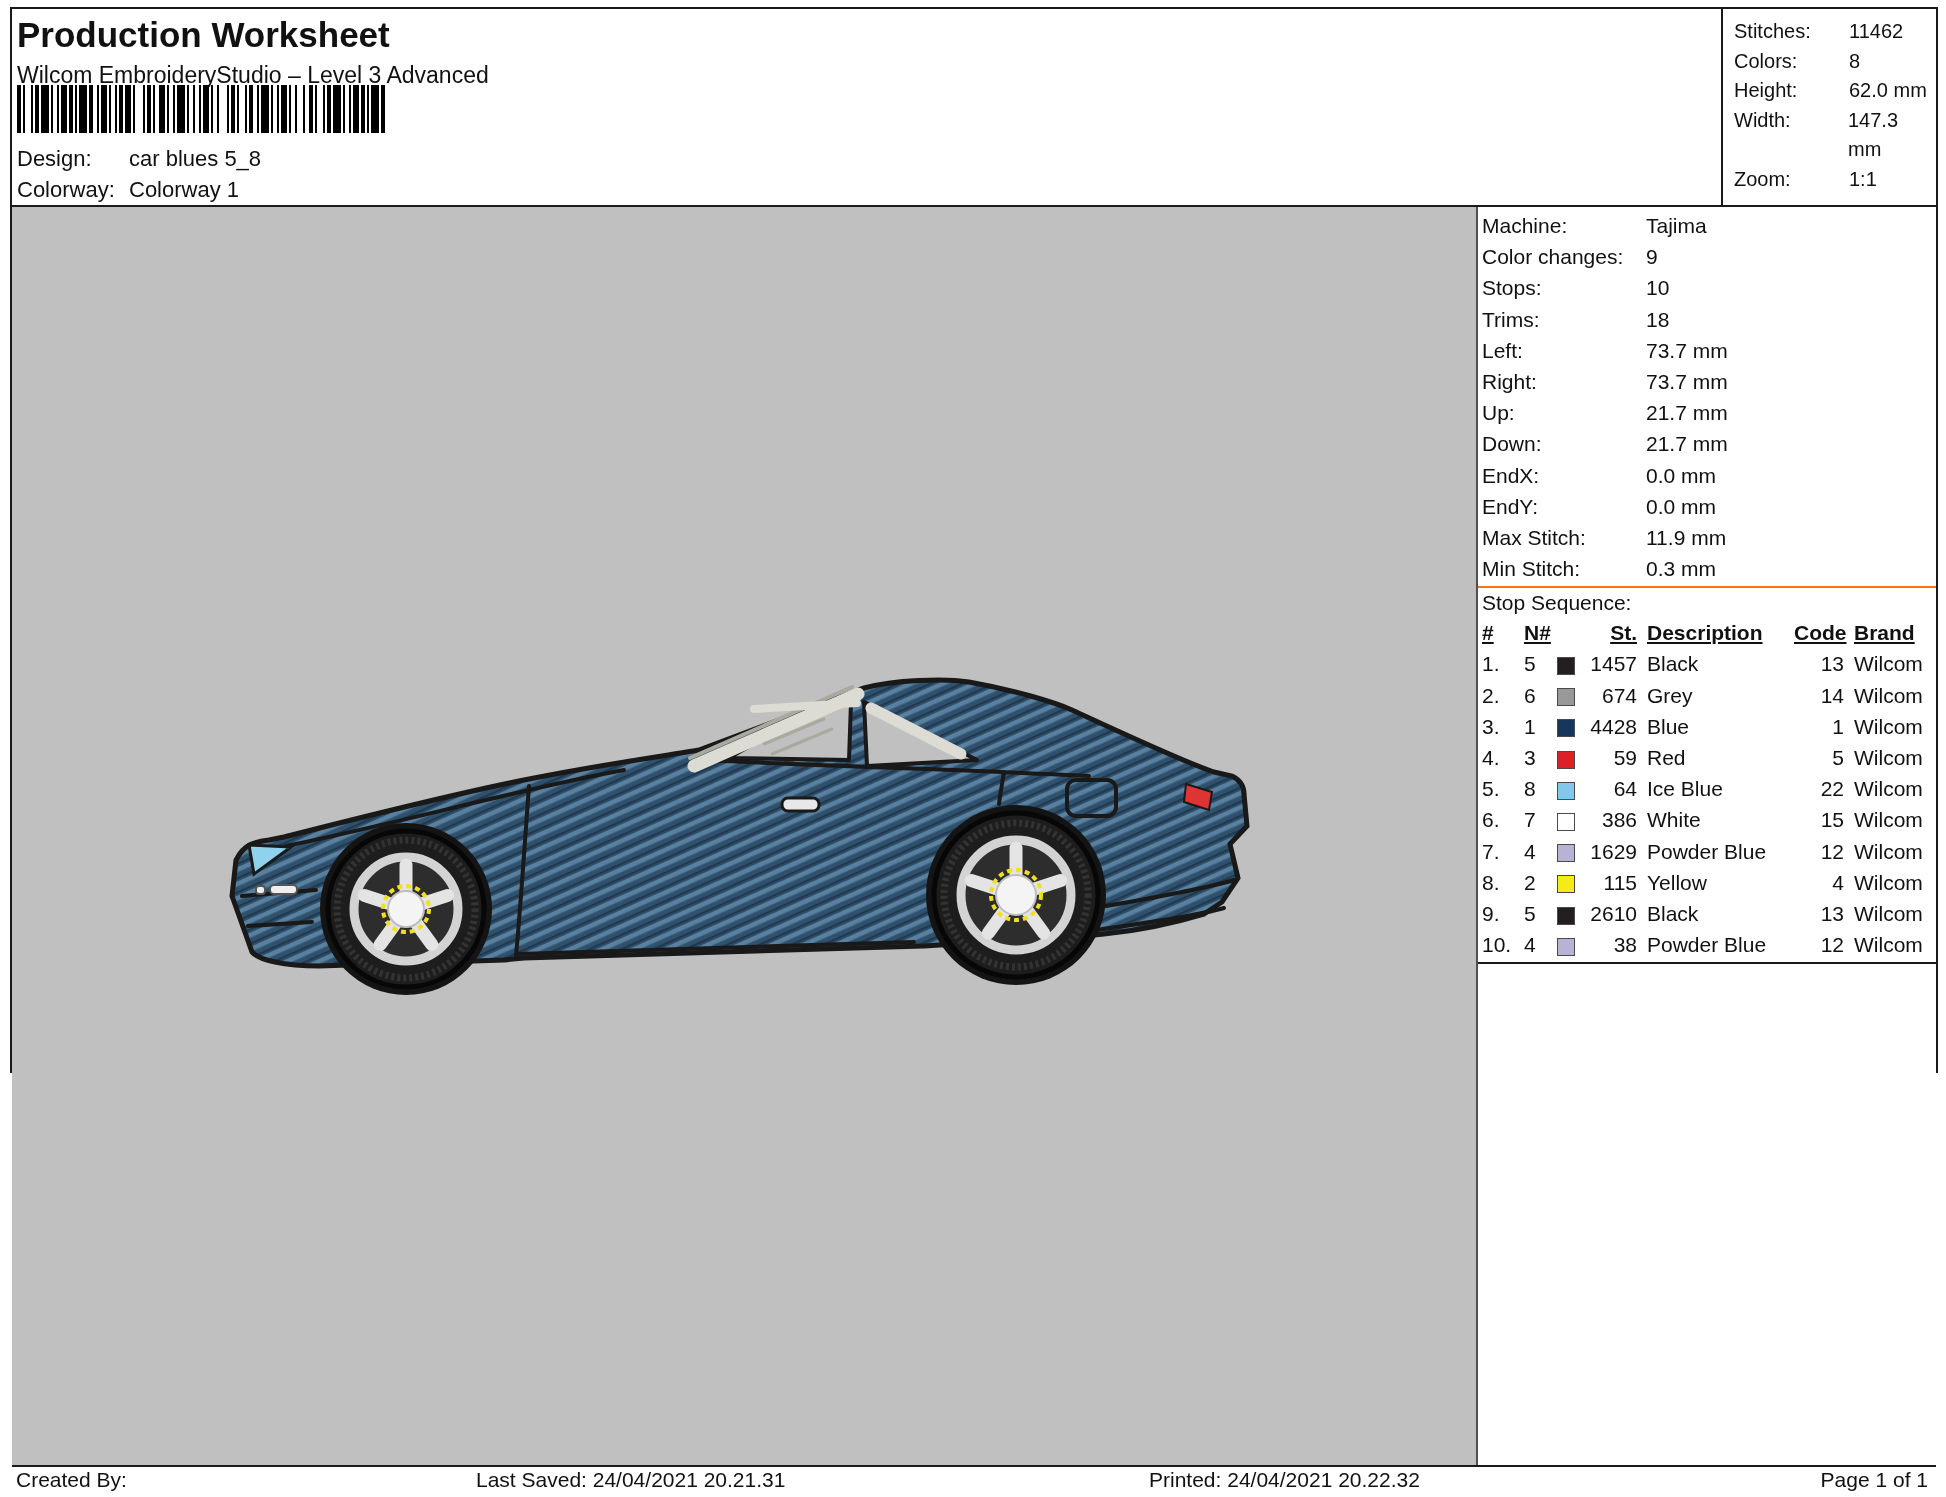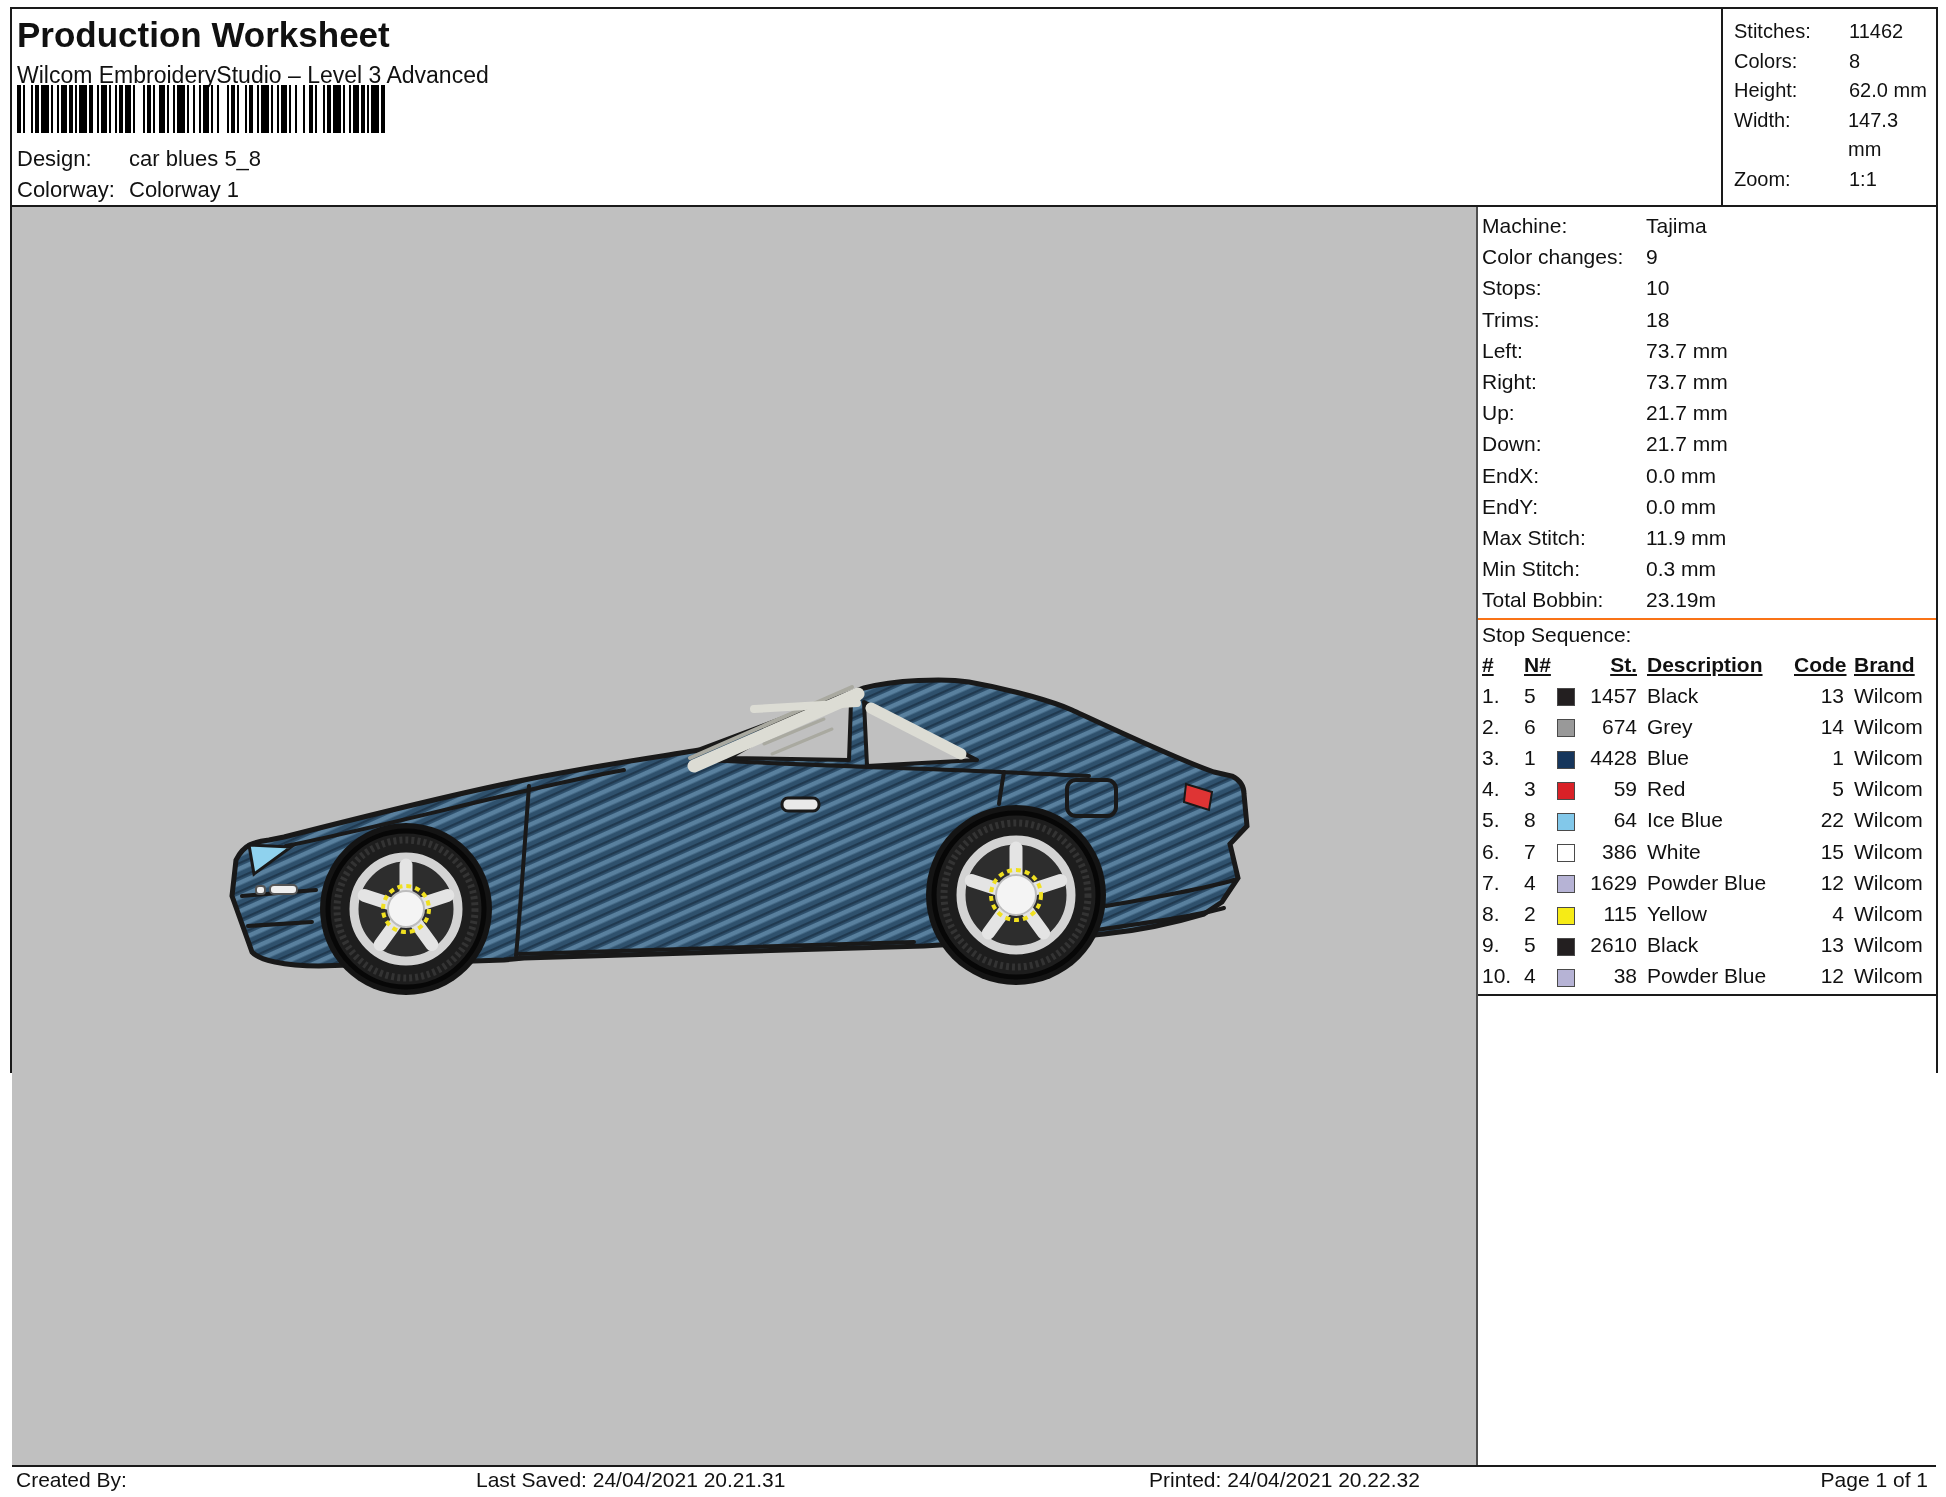--- a/index.html
+++ b/index.html
@@ -252,24 +252,20 @@
             <span class="v">0.0 mm</span>
           </div>
           <div class="machine-row">
             <span class="k">Max Stitch:</span>
             <span class="v">11.9 mm</span>
           </div>
           <div class="machine-row">
             <span class="k">Min Stitch:</span>
             <span class="v">0.3 mm</span>
           </div>
-          <div class="machine-row">
-            <span class="k">Total Bobbin:</span>
-            <span class="v">23.19m</span>
-          </div>
         </div>
       <div class="stop-section">
         <div class="stop-title">Stop Sequence:</div>
         <div class="seq-grid seq-header" id="seq-header">
             <div class="c-num">#</div>
             <div class="c-n">N#</div>
             <div class="c-sw"></div>
             <div class="c-st">St.</div>
             <div class="c-desc">Description</div>
             <div class="c-code">Code</div>

